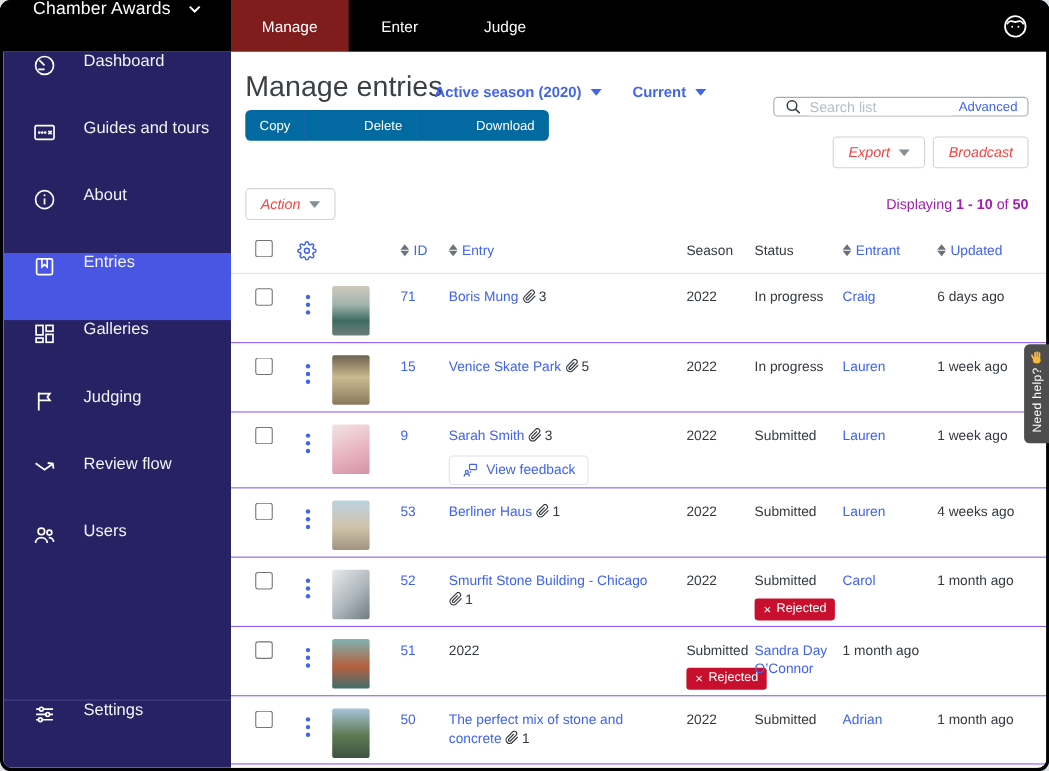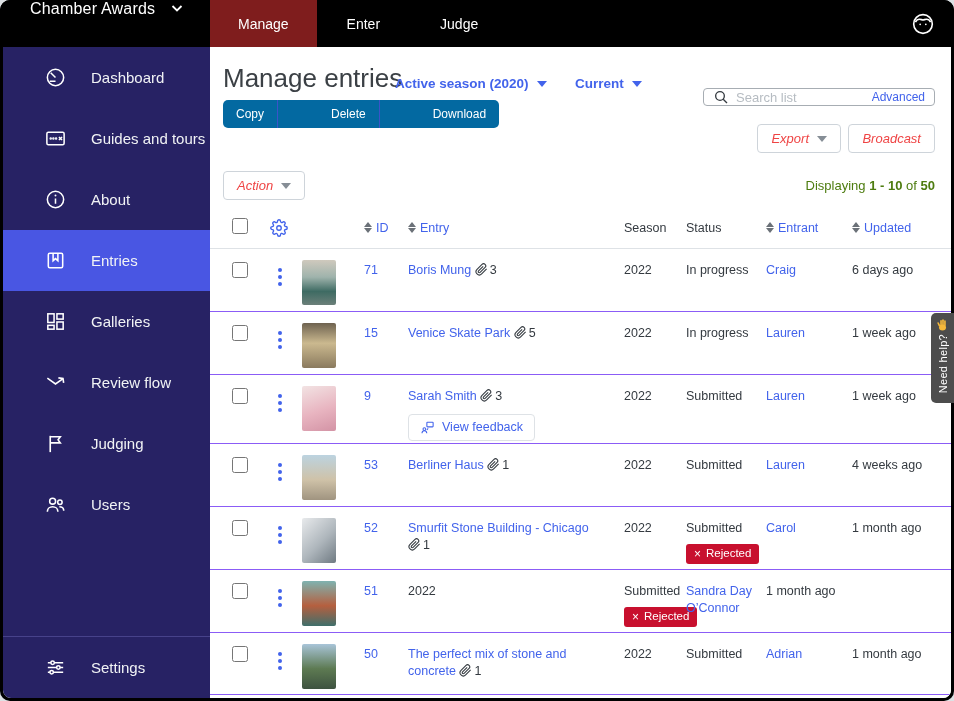--- a/index.html
+++ b/index.html
@@ -13,21 +13,21 @@
   .nav-tab { display:flex; align-items:center; padding:0 30px; font-size:14px; color:#fff; cursor:pointer; }
   .nav-tab.active { background:#7f1d1d; padding:0 28px; }
   .topbar-right { margin-left:auto; display:flex; align-items:center; padding-right:16px; }
   .avatar-btn { width:30px; height:30px; display:flex; align-items:center; justify-content:center; cursor:pointer; }
 
   
   .shell { position:absolute; top:47px; left:3px; right:3px; bottom:3px; border-radius:0 0 8px 8px; overflow:hidden; display:flex; background:#fff; }
 
   
   .sidebar { width:207px; background:#272264; color:#fff; display:flex; flex-direction:column; flex-shrink:0; }
-  .side-item { display:flex; align-items:center; gap:24px; padding-left:40px; height:61px; font-size:15px; cursor:pointer; color:#f1f3f5; }
+  .side-item { display:flex; align-items:flex-start; gap:24px; padding-left:25px; height:61px; font-size:15px; cursor:pointer; color:#f1f3f5; }
   .side-item.active { background:#4956e3; }
   .side-icon { width:24px; height:24px; display:flex; align-items:center; justify-content:center; flex-shrink:0; }
   .side-spacer { flex:1; }
   .side-divider { height:1px; background:#47428a; margin:0; }
 
   
   .main { flex:1; background:#fff; position:relative; overflow:hidden; }
   .head-zone { position:relative; height:160px; }
   .page-title { position:absolute; left:13px; top:16px; font-size:26px; font-weight:400; color:#3b4045; }
   .drop-link { position:absolute; display:flex; align-items:center; gap:8px; font-size:13.5px; font-weight:600; color:#4263eb; cursor:pointer; }
@@ -41,21 +41,21 @@
 
   .bulk-group { position:absolute; left:13px; top:53px; display:flex; background:#0369a1; border-radius:5px; overflow:hidden;gap:40px; }
   .bulk-btn { color:#fff; font-size:12px; padding:7px 13px; cursor:pointer; border-right:1px solid #3b53c9; }
   .bulk-btn:last-child { border-right:none; }
 
   .ghost-btn { display:inline-flex; align-items:center; gap:8px; background:#fff; border:1px solid #ced4da; border-radius:4px; color:#ef4444; font-size:13px; padding:6px 13px; cursor:pointer;font-style:italic; }
   .export-btn { position:absolute; right:110px; top:77px; }
   .broadcast-btn { position:absolute; right:16px; top:77px; }
   .action-btn { position:absolute; left:13px; top:124px; }
 
-  .displaying { position:absolute; right:16px; top:131px; font-size:13px; color:#4d7c0f; }
+  .displaying { position:absolute; right:16px; top:131px; font-size:13px; color:#a21caf; }
   .displaying b { font-weight:700; }
 
   
   .t-grid { display:grid; grid-template-columns:44px 36px 62px 44px 216px 62px 80px 86px 80px; padding:0 14px 0 12px; }
   .t-head { align-items:center; height:42px; border-bottom:1px solid #dee2e6; font-size:12.5px; color:#343a40; }
   .th-sort { display:flex; align-items:center; gap:4px; color:#4263eb; cursor:pointer; }
   .sort-glyph { display:flex; flex-direction:column; gap:1px; }
   .sort-glyph i { width:0; height:0; border-left:4px solid transparent; border-right:4px solid transparent; display:block; }
   .sort-glyph i.up { border-bottom:5px solid #6b7178; }
   .sort-glyph i.dn { border-top:5px solid #6b7178; }
@@ -167,34 +167,34 @@
               <rect x="13.5" y="4" width="6.5" height="5.5"></rect>
               <rect x="4" y="16" width="6.5" height="4"></rect>
               <rect x="13.5" y="12.5" width="6.5" height="7.5"></rect>
             </svg>
         </span>
         <span>Galleries</span>
       </div>
       <div class="side-item">
         <span class="side-icon">
           <svg width="23" height="23" viewBox="0 0 24 24" fill="none" stroke="#fff" stroke-width="1.7">
+              <path d="M6.5 21 V4"></path>
+              <path d="M6.5 5 H17 l-2.3 3.2 L17 11.4 H6.5"></path>
+            </svg>
+        </span>
+        <span>Judging</span>
+      </div>
+      <div class="side-item">
+        <span class="side-icon">
+          <svg width="23" height="23" viewBox="0 0 24 24" fill="none" stroke="#fff" stroke-width="1.7">
               <path d="M3.5 7.5 L12 13.5 L19.5 8.2"></path>
               <path d="M20.5 12.5 L19.8 7.8 L15 7.2"></path>
             </svg>
         </span>
         <span>Review flow</span>
-      </div>
-      <div class="side-item">
-        <span class="side-icon">
-          <svg width="23" height="23" viewBox="0 0 24 24" fill="none" stroke="#fff" stroke-width="1.7">
-              <path d="M6.5 21 V4"></path>
-              <path d="M6.5 5 H17 l-2.3 3.2 L17 11.4 H6.5"></path>
-            </svg>
-        </span>
-        <span>Judging</span>
       </div>
       <div class="side-item">
         <span class="side-icon">
           <svg width="23" height="23" viewBox="0 0 24 24" fill="none" stroke="#fff" stroke-width="1.6">
               <circle cx="9" cy="8.5" r="3.1"></circle>
               <path d="M3.5 19.5 c0-3.1 2.5-5.1 5.5-5.1 s5.5 2 5.5 5.1"></path>
               <circle cx="16.6" cy="9.6" r="2.3"></circle>
               <path d="M16 14.4 c2.7 0 4.6 1.8 4.6 4.2"></path>
             </svg>
         </span>

